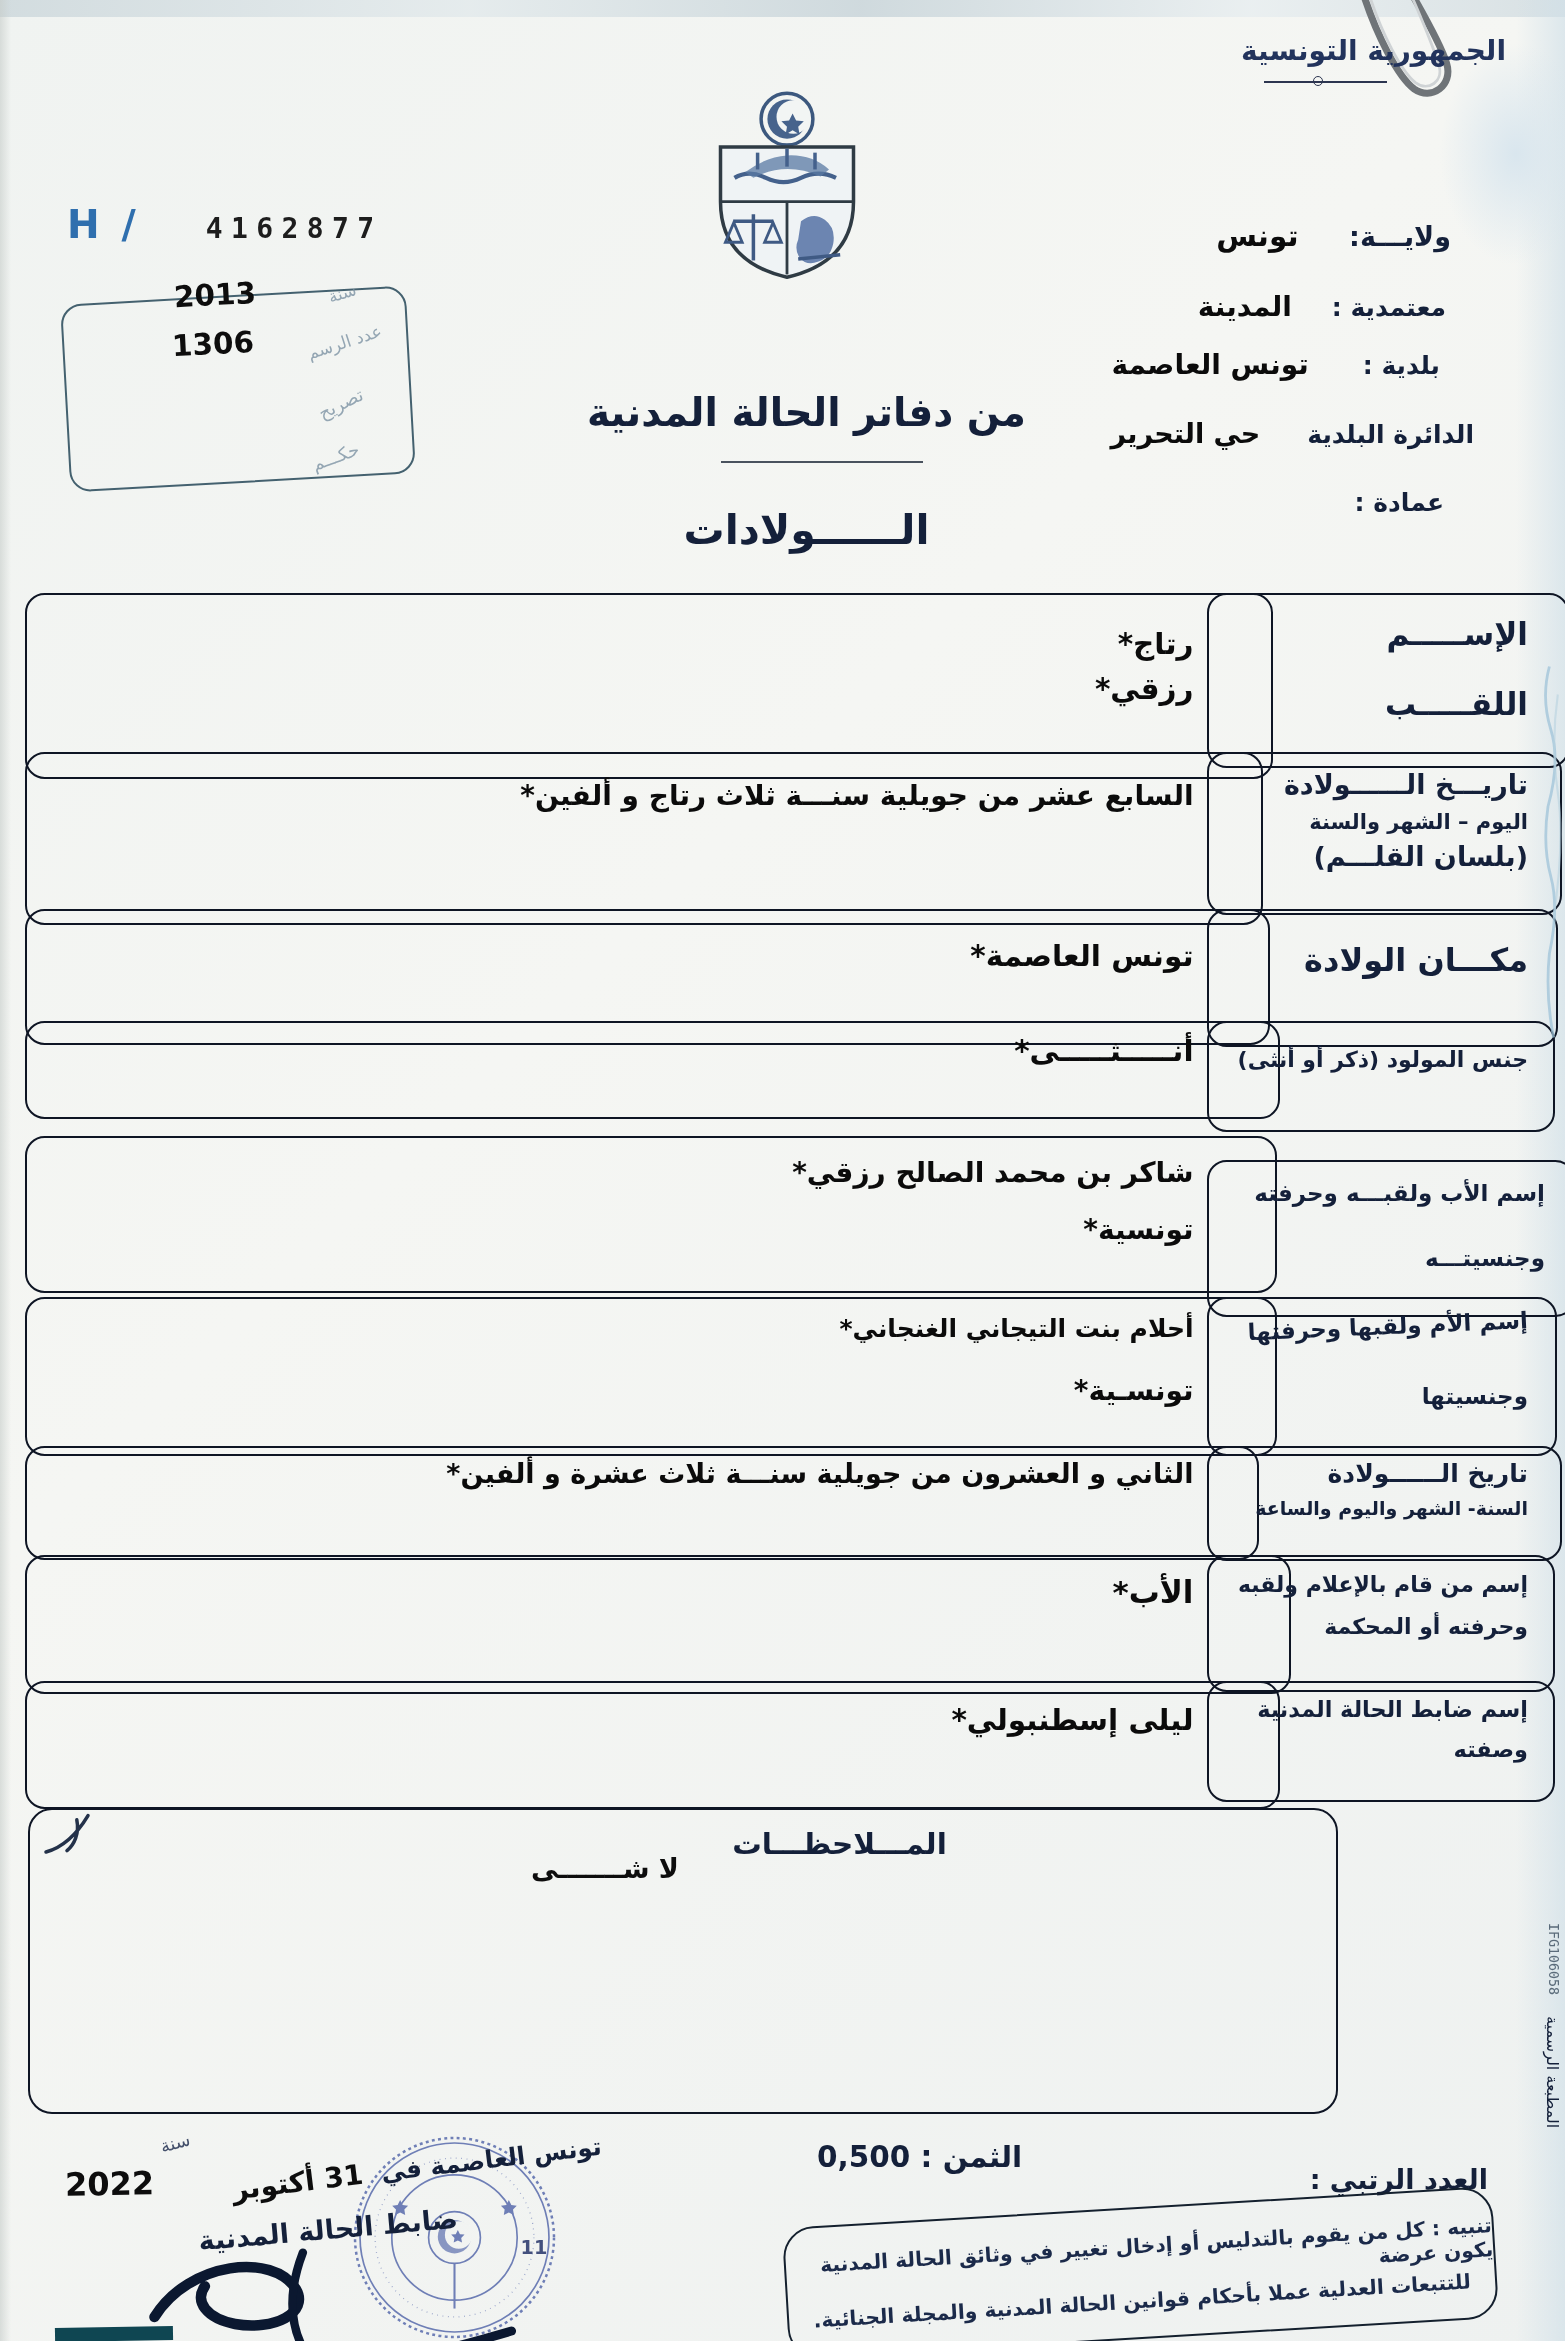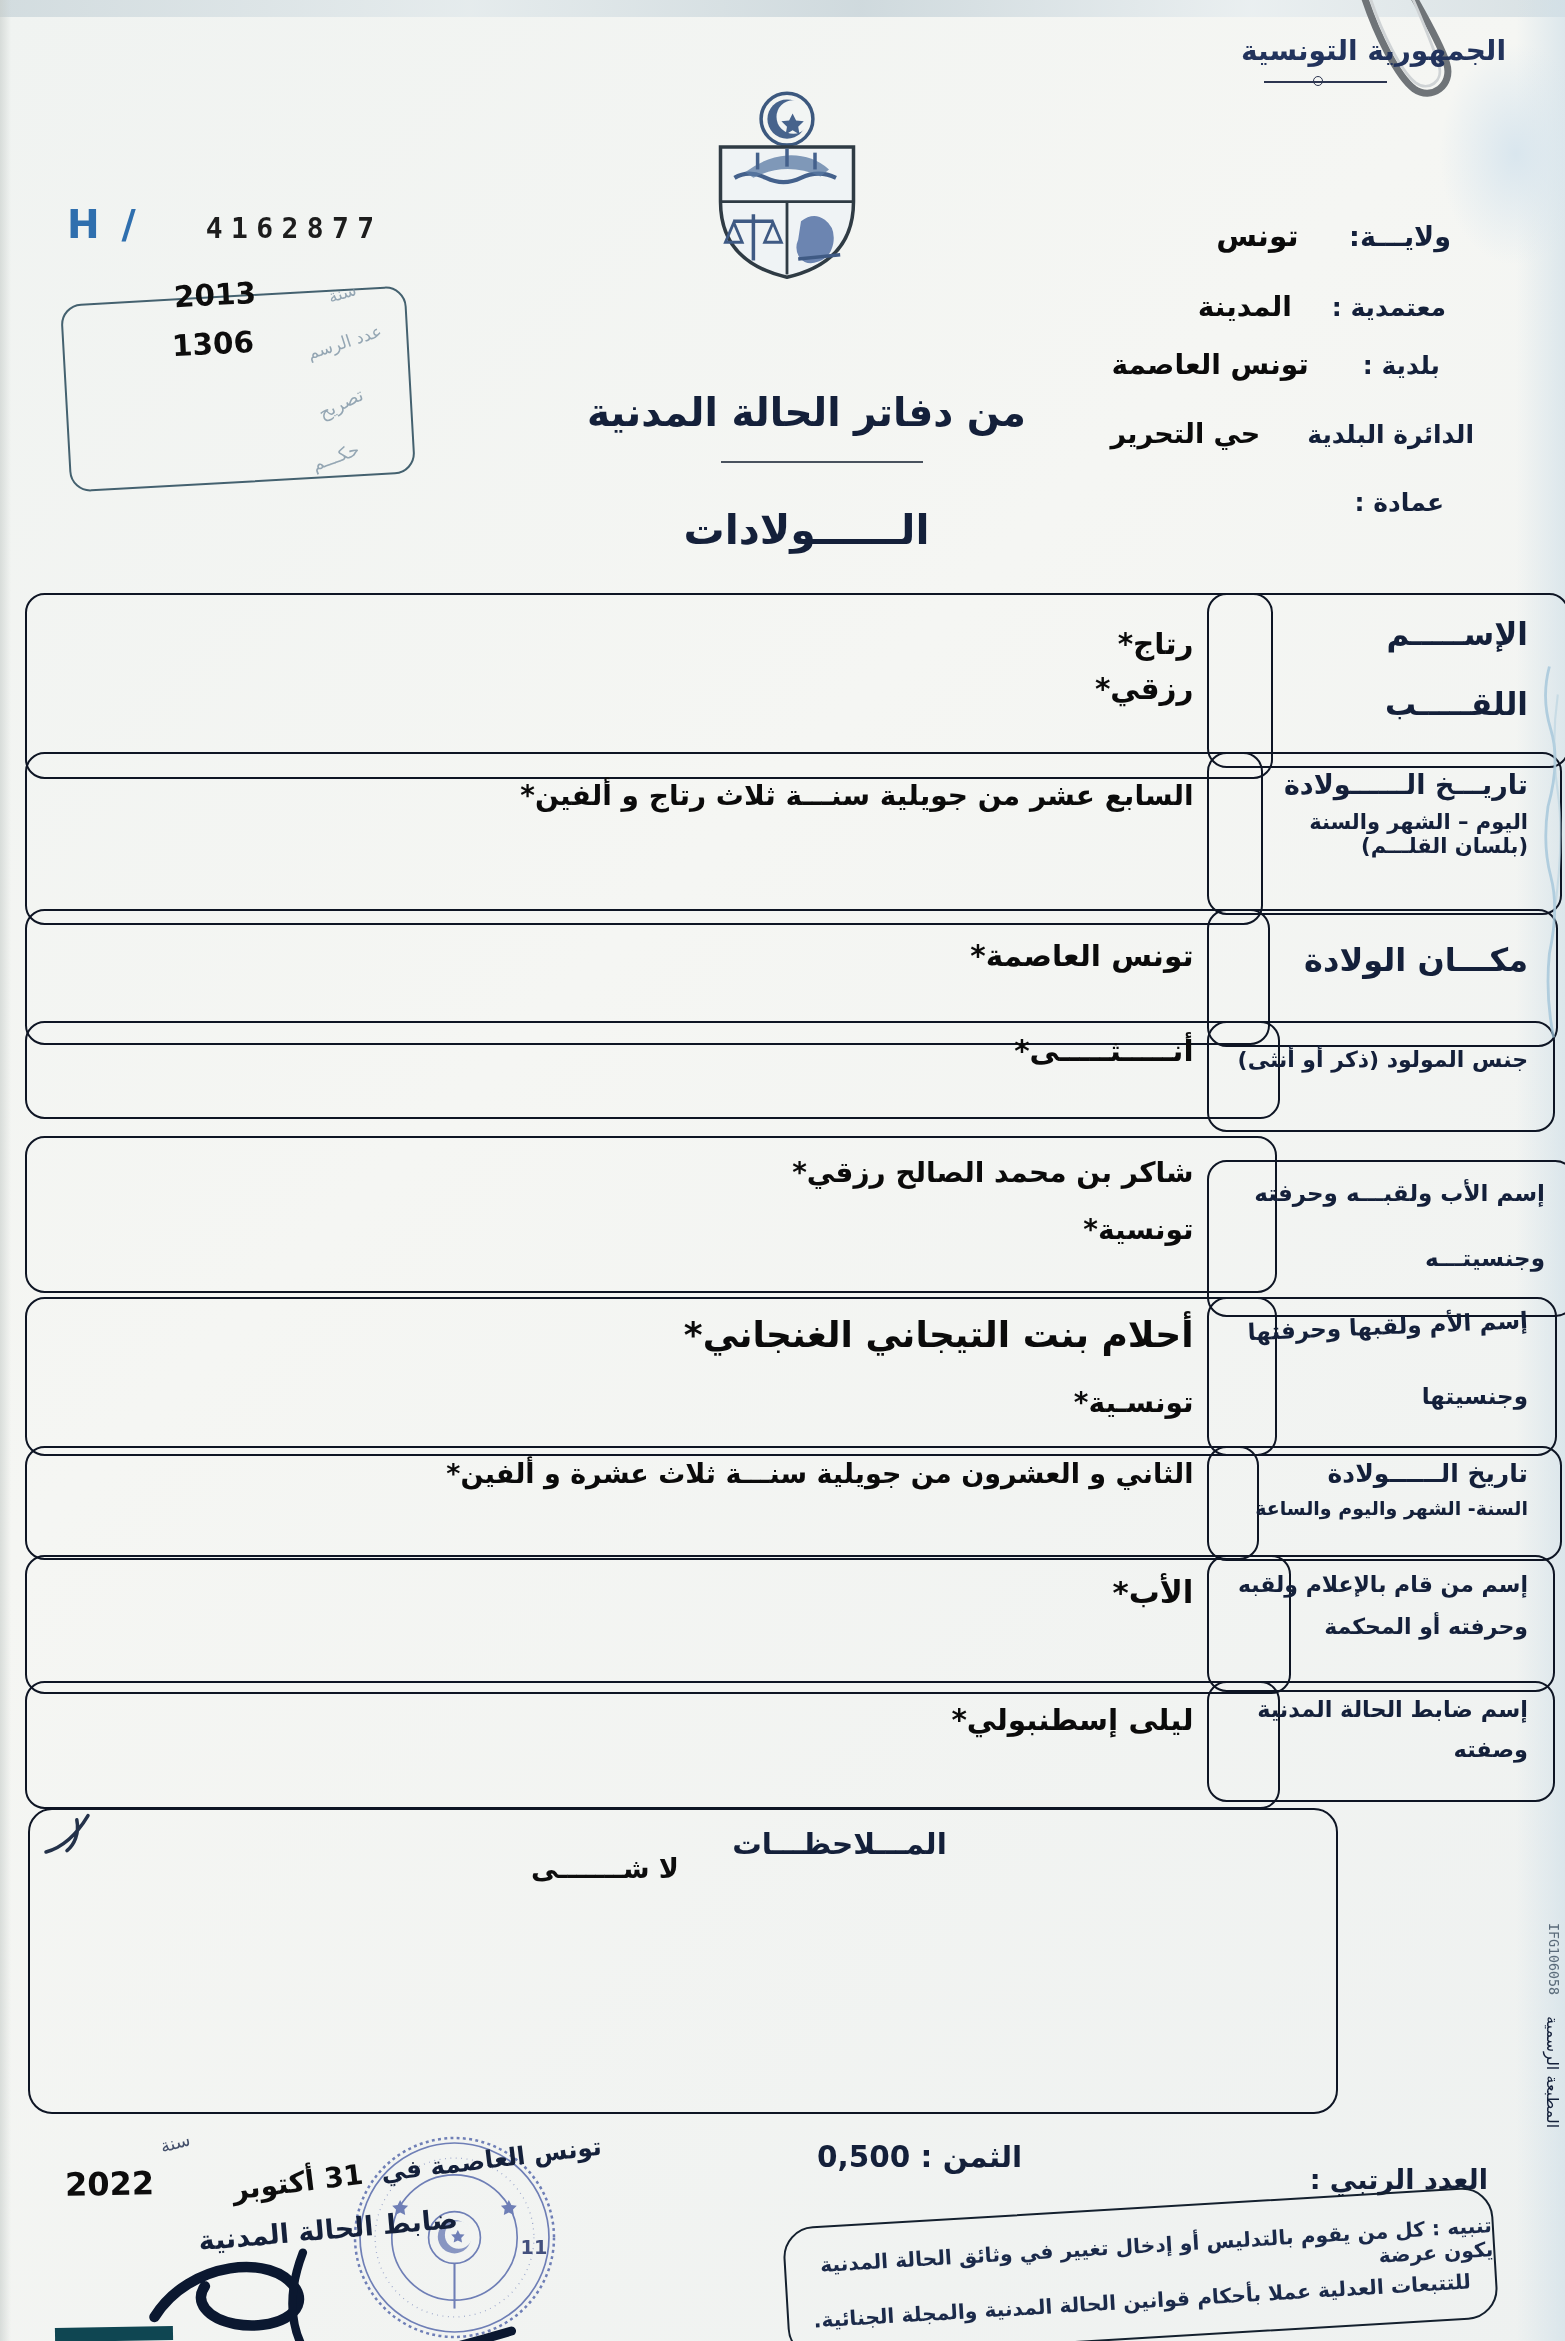--- a/index.html
+++ b/index.html
@@ -121,21 +121,21 @@
     <div class="lbl" style="font-size:31px;">الإســـــم</div>
     <div class="lbl" style="font-size:31px;margin-top:34px;">اللقـــــب</div>
   </div>
 
   <div class="vbox" style="top:752px;height:144px;padding:24.5px 67px 0 0;">
     <div class="val" style="font-size:28px;">السابع عشر من جويلية سنـــة ثلاث رتاج و ألفين*</div>
   </div>
   <div class="lbox" style="top:752px;height:144px;padding:15.4px 32px 0 0;">
     <div class="lbl" style="font-size:27px;">تاريـــخ الــــــولادة</div>
     <div class="lbl" style="font-size:21px;margin-top:9.8px;">اليوم – الشهر والسنة</div>
-    <div class="lbl" style="font-size:21px;">(بلسان القلـــم)</div>
+    <div class="lbl" style="font-size:27px;margin-top:7px;">(بلسان القلـــم)</div>
   </div>
 
   <div class="vbox" style="top:909px;height:104px;padding:28px 74px 0 0;">
     <div class="val" style="font-size:29.5px;">تونس العاصمة*</div>
   </div>
   <div class="lbox" style="top:909px;height:104px;padding:29.5px 28px 0 0;">
     <div class="lbl" style="font-size:32px;">مكـــان الولادة</div>
   </div>
 
   <div class="vbox" style="top:1021px;height:83px;padding:11.2px 84px 0 0;">
@@ -148,21 +148,21 @@
   <div class="vbox" style="top:1136px;height:135px;padding:18px 81px 0 0;">
     <div class="val" style="font-size:28px;">شاكر بن محمد الصالح رزقي*</div>
     <div class="val" style="font-size:28px;margin-top:24px;">تونسية*</div>
   </div>
   <div class="lbox" style="top:1160px;height:135px;padding:18px 28px 0 17px;">
     <div class="lbl" style="font-size:23px;">إسم الأب ولقبـــه وحرفته</div>
     <div class="lbl" style="font-size:23px;margin-top:39px;">وجنسيتـــه</div>
   </div>
 
   <div class="vbox" style="top:1297px;height:140px;padding:15.4px 81px 0 0;">
-    <div class="val" style="font-size:36px;margin-left:32px;">أحلام بنت التيجاني الغنجاني*</div>
+    <div class="val" style="font-size:25px;margin-left:32px;">أحلام بنت التيجاني الغنجاني*</div>
     <div class="val" style="font-size:28px;margin-top:31px;">تونسـية*</div>
   </div>
   <div class="lbox" style="top:1297px;height:140px;padding:15.4px 27px 0 0;">
     <div class="lbl" style="font-size:23px;transform:rotate(-2.5deg);">إسم الأم ولقبها وحرفتها</div>
     <div class="lbl" style="font-size:23px;margin-top:43px;">وجنسيتها</div>
   </div>
 
   <div class="vbox" style="top:1446px;height:100px;padding:9.8px 63px 0 0;">
     <div class="val" style="font-size:27px;">الثاني و العشرون من جويلية سنـــة ثلاث عشرة و ألفين*</div>
   </div>

